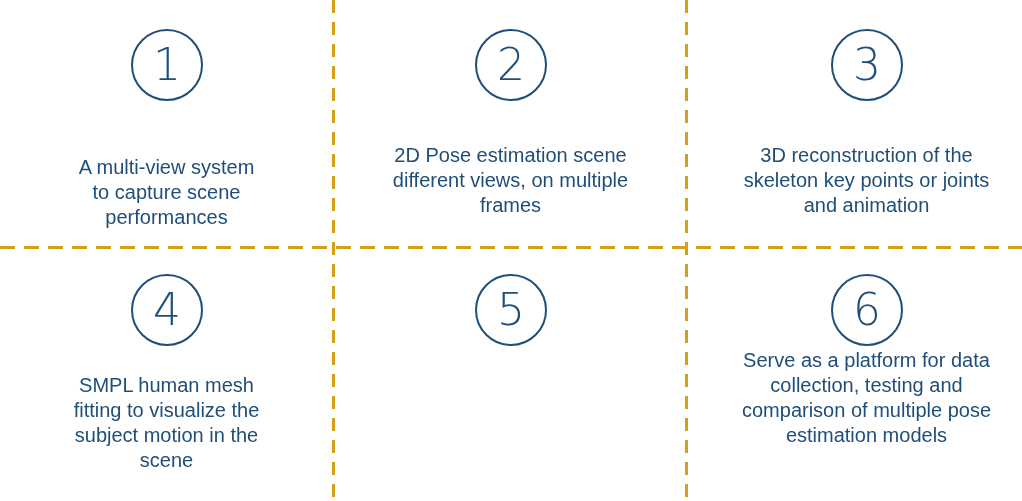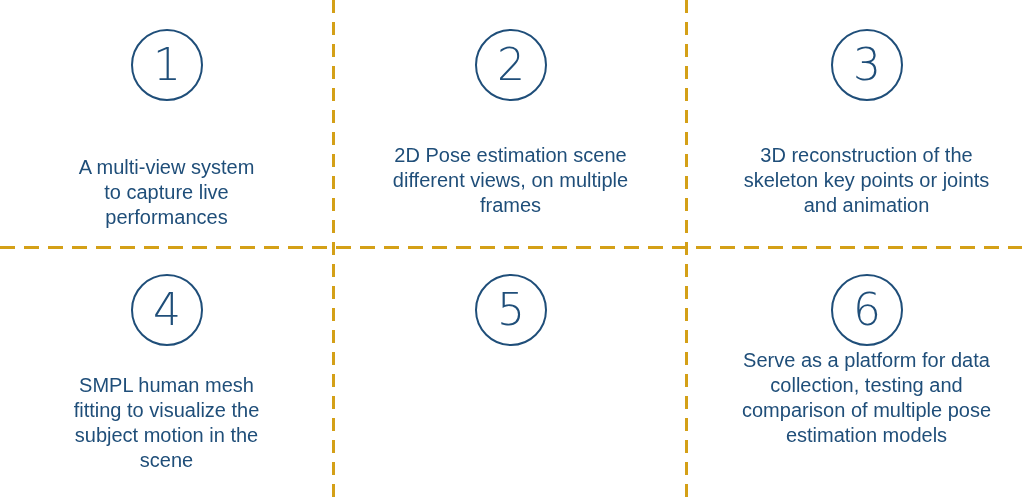--- a/index.html
+++ b/index.html
@@ -17,21 +17,21 @@
 </style>
 </head>
 <body>
 
 <div class="vline" style="left:332px;"></div>
 <div class="vline" style="left:685px;"></div>
 <div class="hline"></div>
 
 <div class="cell" style="left:0; top:0; height:246px;">
   <div class="circle" style="left:131px; top:29px;">1</div>
-  <div class="txt" style="top:155px; padding:0 70px; box-sizing:border-box;">A multi-view system to capture live performances</div>
+  <div class="txt" style="top:155px; padding:0 70px; box-sizing:border-box;">A multi-view system to capture scene performances</div>
 </div>
 
 <div class="cell" style="left:344px; top:0; height:246px;">
   <div class="circle" style="left:131px; top:29px;">2</div>
   <div class="txt" style="top:143px; padding:0 22px; box-sizing:border-box;">2D Pose estimation scene different views, on multiple frames</div>
 </div>
 
 <div class="cell" style="left:700px; top:0; height:246px;">
   <div class="circle" style="left:131px; top:29px;">3</div>
   <div class="txt" style="top:143px; padding:0 30px; box-sizing:border-box;">3D reconstruction of the skeleton key points or joints and animation</div>

